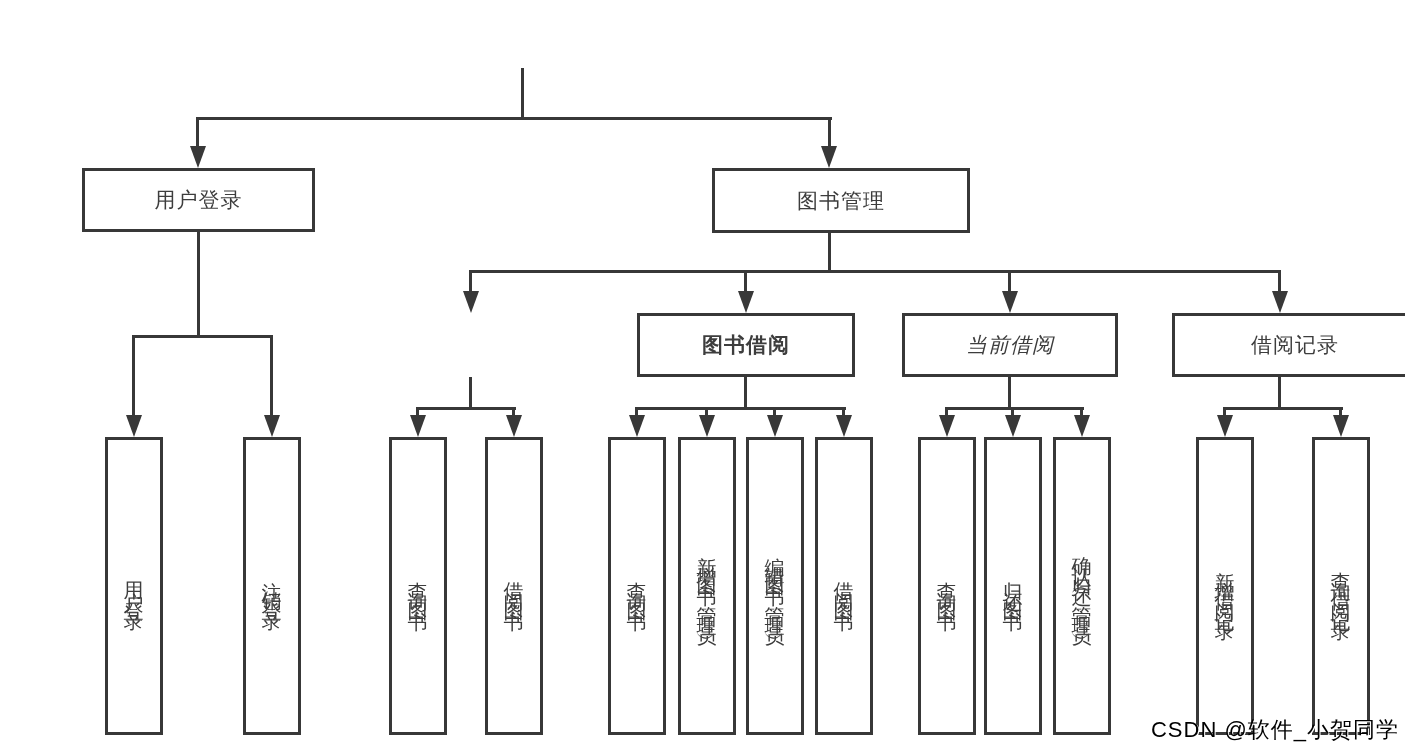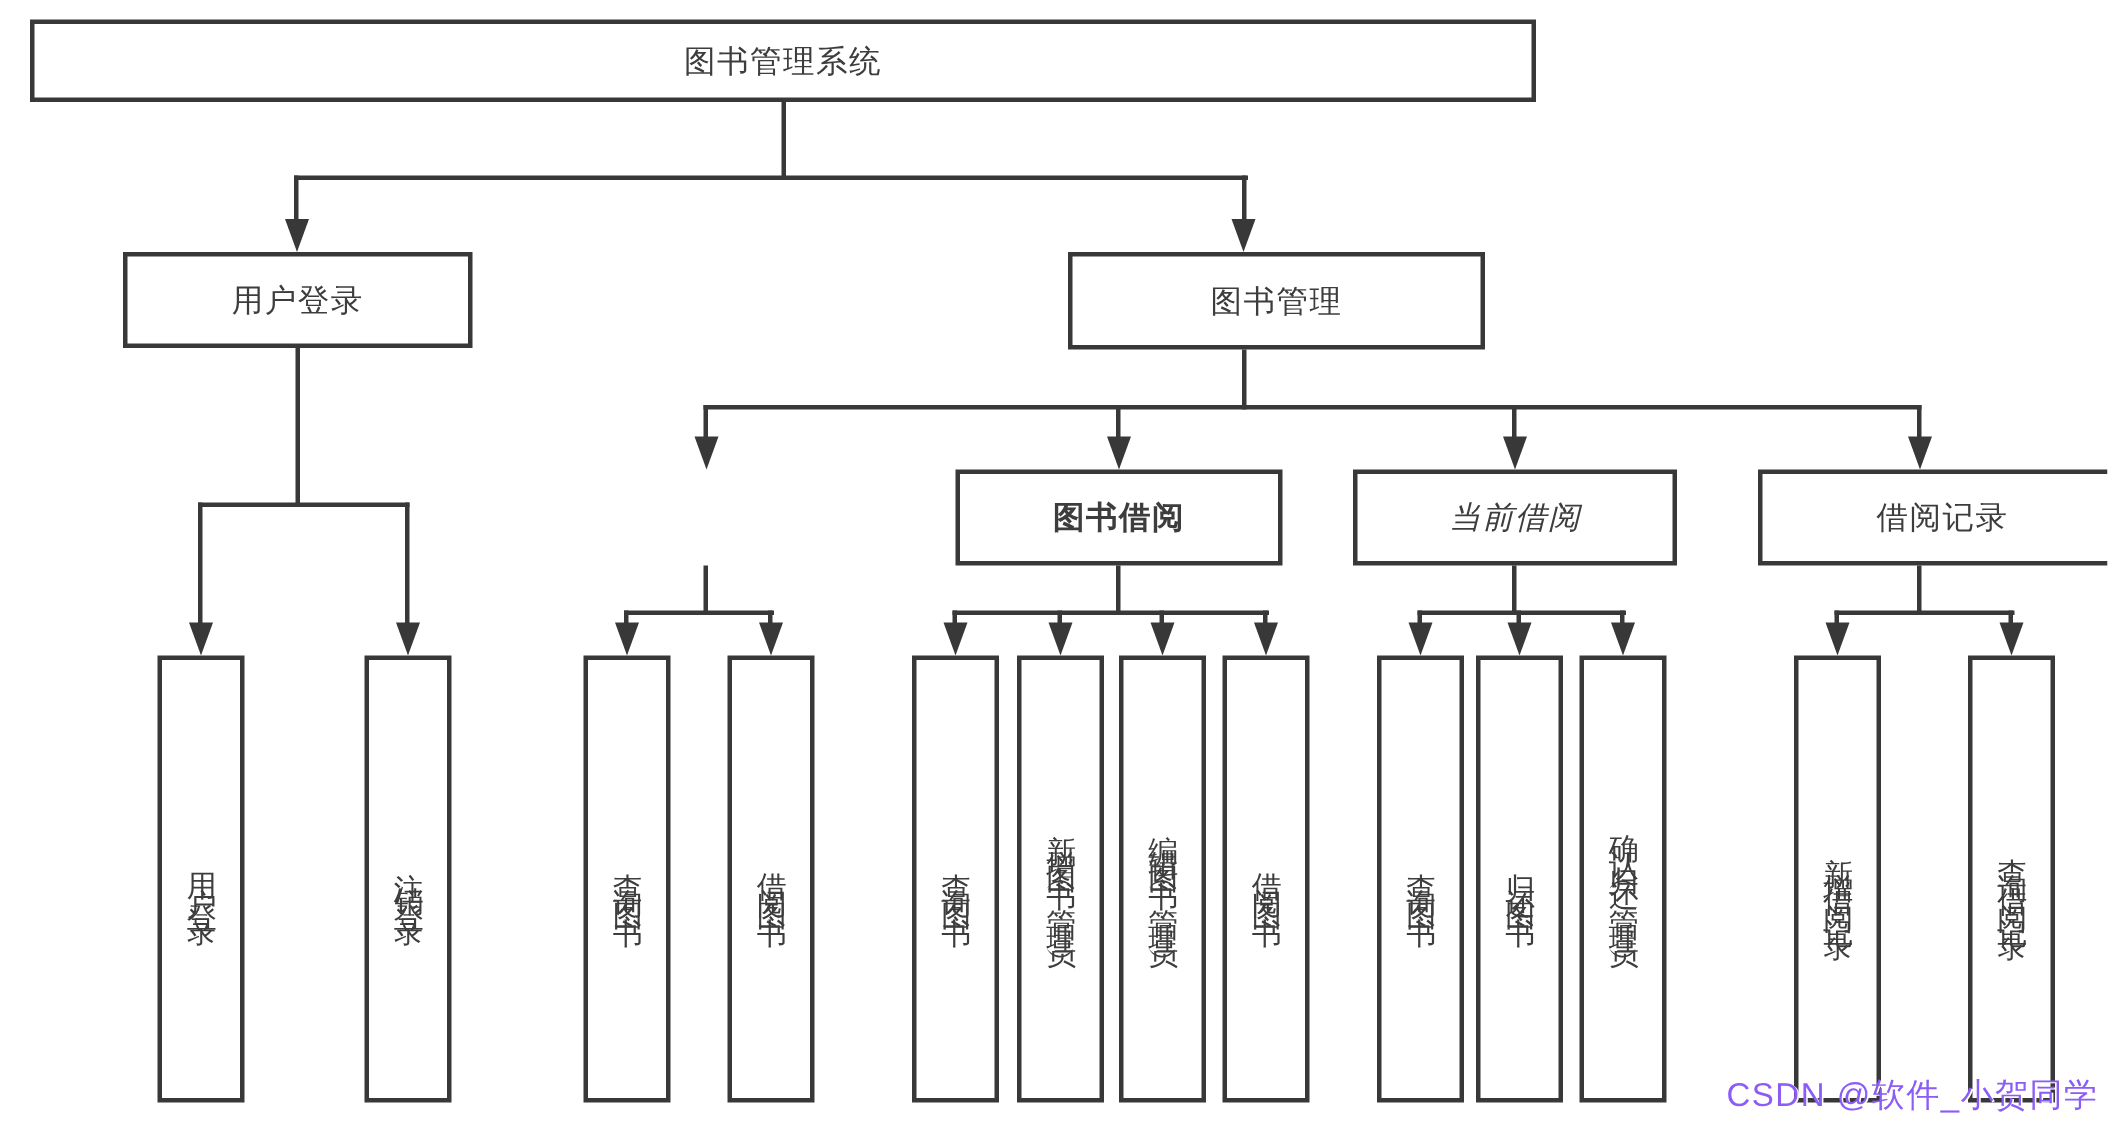--- a/index.html
+++ b/index.html
@@ -52,46 +52,43 @@
     width:0;height:0;
     border-left:8px solid transparent;
     border-right:8px solid transparent;
     border-top:22px solid var(--line);
   }
   .watermark{
     position:absolute;
     right:6px;
     bottom:2px;
     font-size:22px;
-    color:#8b5cf6;
+    color:#000000;
     letter-spacing:1px;
     z-index:5;
     text-shadow:1px 1px 0 #ffffff;
   }
 </style>
 </head>
 <body>
 
 <div class="canvas">
 
-  <div class="box" style="left:20px;top:13px;width:1004px;height:55px;">
-    <span>图书管理系统</span>
-  </div>
 
   <div class="vline" style="left:521px;top:68px;height:52px;"></div>
   <div class="hline" style="left:196px;top:117px;width:636px;"></div>
   <div class="vline" style="left:196px;top:117px;height:32px;"></div>
   <div class="vline" style="left:828px;top:117px;height:32px;"></div>
   <div class="arrow" style="left:190px;top:146px;"></div>
   <div class="arrow" style="left:821px;top:146px;"></div>
 
   <div class="box" style="left:82px;top:168px;width:233px;height:64px;">
     <span>用户登录</span>
   </div>
-  <div class="box" style="left:712px;top:168px;width:278px;height:65px;">
+  <div class="box" style="left:712px;top:168px;width:258px;height:65px;">
     <span>图书管理</span>
   </div>
 
   <div class="vline" style="left:197px;top:232px;height:106px;"></div>
   <div class="hline" style="left:132px;top:335px;width:141px;"></div>
   <div class="vline" style="left:132px;top:335px;height:83px;"></div>
   <div class="vline" style="left:270px;top:335px;height:83px;"></div>
   <div class="arrow" style="left:126px;top:415px;"></div>
   <div class="arrow" style="left:264px;top:415px;"></div>
 

